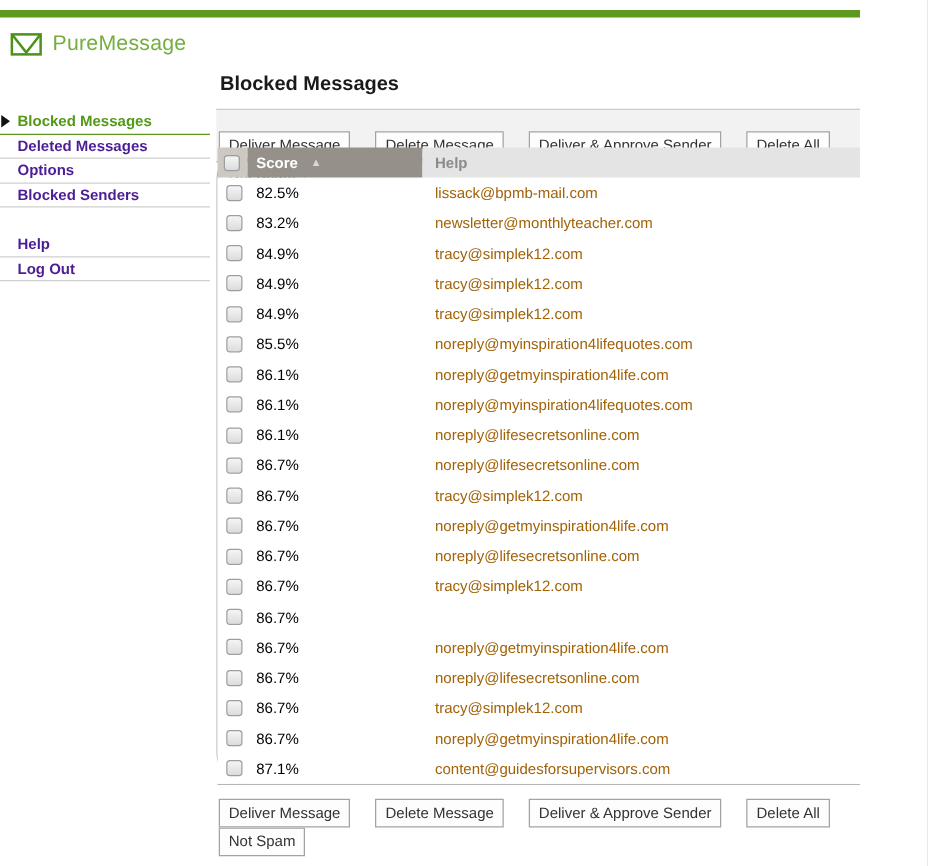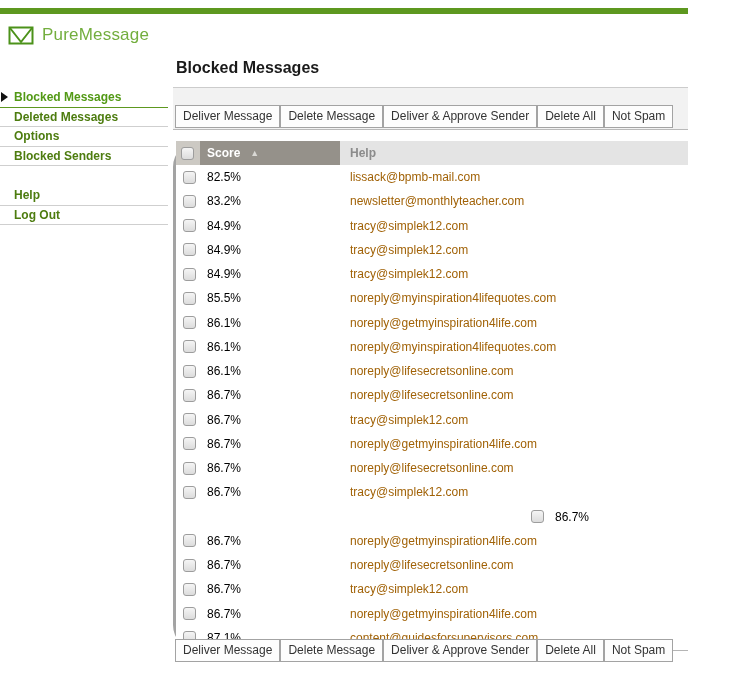--- a/index.html
+++ b/index.html
@@ -9,48 +9,48 @@
 
   
   .topbar { position:absolute; top:8px; left:0; width:741px; height:6px; background:#5d981f; }
   .logo-row { position:absolute; top:25px; left:8px; display:flex; align-items:center; gap:8px; }
   .logo-row svg { display:block; }
   .brand-name { color:#73ae3e; font-size:17px; letter-spacing:0.2px; }
 
   
   .sidebar { position:absolute; top:88px; left:0; width:168px; }
   .side-item { position:relative; height:19.5px; line-height:18px; border-bottom:1px solid #cfcfcf;
-               font-size:12px; font-weight:bold; color:#4d7c0f; padding-left:14px; cursor:pointer;
+               font-size:12px; font-weight:bold; color:#4c1d95; padding-left:14px; cursor:pointer;
                display:flex; align-items:center; }
   .side-item .caret { display:none; }
   .side-item.active { color:#529915; border-bottom:1px solid #5d981f; }
   .side-item.active .caret { display:block; position:absolute; left:1px; top:4px; width:0; height:0;
                border-left:7px solid #111; border-top:5px solid transparent; border-bottom:5px solid transparent; }
   .side-gap { height:20px; }
 
   
   .main { position:absolute; left:173px; top:0; right:0; height:693px; }
   .page-title { position:absolute; top:59px; left:3px; font-size:16px; font-weight:bold; color:#1a1a1a; }
 
   .toolbar-strip { position:absolute; top:87px; left:0; right:0; height:43px; background:#f2f2f2;
                    border-top:1px solid #cccccc; border-bottom:1px solid #b9b9b9; padding:17px 0 0 2px; }
   .btn { display:inline-block; border:1px solid #a3a3a3; background:#fdfdfd; color:#333;
          font-family:"Liberation Sans", sans-serif; font-size:12px; padding:3px 7px 4px 7px;
-         margin-right:0; cursor:pointer; }
-
-  
-  .grid { position:absolute; top:141px; left:0; right:0; border-left:3px solid #a3a3a3;border-radius:26px; }
+         margin-right:20px; cursor:pointer; }
+
+  
+  .grid { position:absolute; top:118px; left:0; right:0; border-left:1px solid #a3a3a3;border-radius:26px; }
   .grid-header { display:flex; height:24px; }
   .hcell { display:flex; align-items:center; font-size:12px; font-weight:bold; }
   .hcell.check { width:24px; background:#ccc9c3; }
   .hcell.score { width:140px; background:#95918a; color:#ffffff; padding-left:7px; cursor:pointer; }
   .hcell.from  { flex:1; background:#e4e4e4; color:#8b8b8b; padding-left:10px; cursor:pointer; }
   .sort-arrow { color:#d9d8d4; font-size:9px; margin-left:10px; }
   .grid-body { border-bottom:1px solid #b5b5b5; }
-  .grid-row { display:flex; height:24.25px; align-items:center; background:#fff;justify-content:flex-end; }
+  .grid-row { display:flex; height:24.25px; align-items:center; background:#fff; }
   .cell-check { width:24px; display:flex; align-items:center; }
   .cell-score { width:140px; padding-left:7px; font-size:12px; color:#000; }
   .cell-from  { flex:1; padding-left:10px; font-size:12px; color:#a16207; }
 
   input[type=checkbox].cb { appearance:none; -webkit-appearance:none; width:13px; height:13px;
       margin-left:7px; border:1px solid #9d9d9d; border-radius:3px;
       background:linear-gradient(#f5f5f5,#dcdcdc); cursor:pointer; }
   input[type=checkbox].cb:checked { background:#b9b9b9; }
   .hcell.check input[type=checkbox].cb { margin-left:5px; }
 

